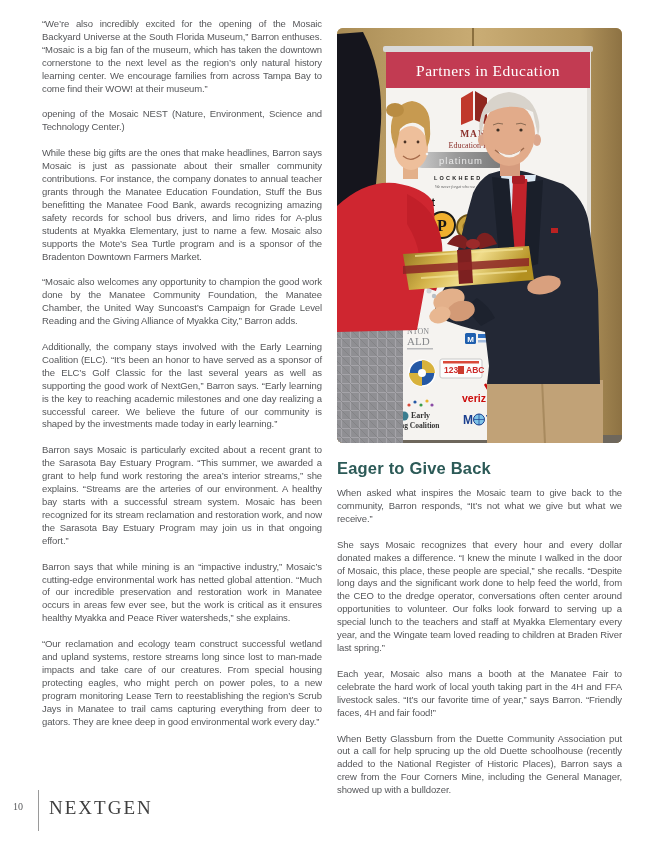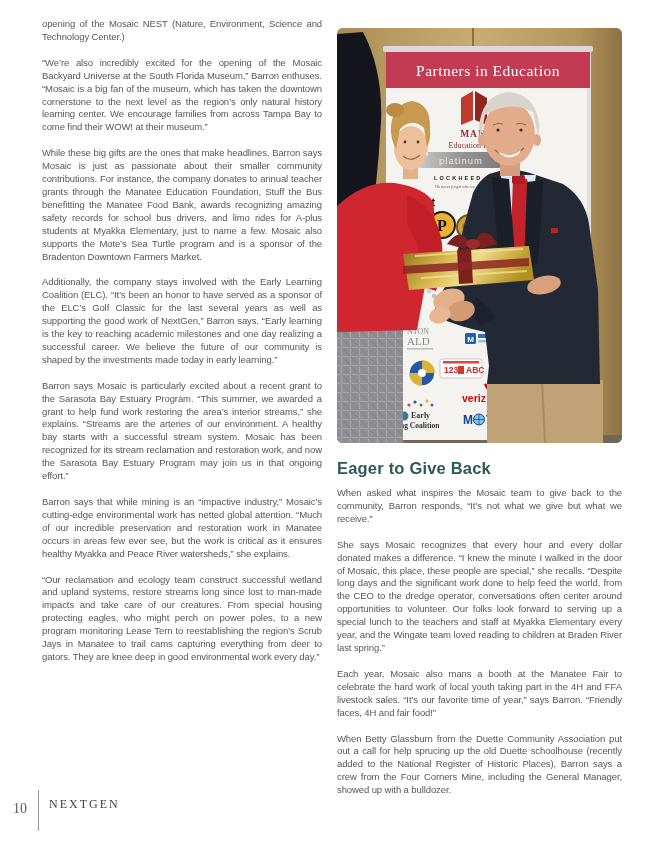--- a/index.html
+++ b/index.html
@@ -33,41 +33,42 @@
   .photo-wrap{
     width:285px;height:415px;
     margin-top:10px;
     overflow:hidden;
     background:#bfa26a;
     border-radius:6px;
   }
   .footer-pagenum{
     position:absolute;left:13px;top:801px;
     font-family:"Liberation Serif", serif;
-    font-size:14px;color:#58595b;
+    font-size:10px;color:#58595b;
   }
   .footer-divider{
     position:absolute;left:38px;top:790px;
     width:1px;height:41px;background:#9a9a9a;
   }
   .footer-brand{
     position:absolute;left:49px;top:797px;
     font-family:"Liberation Serif", serif;
-    font-size:12px;letter-spacing:2px;color:#3f3f3f;text-align:center;
+    font-size:19px;letter-spacing:2px;color:#3f3f3f;text-align:center;
   }
 </style>
 </head>
 <body>
 
 <div class="page">
 
   <div class="col-left">
+    <p class="body-para">“We’re also incredibly excited for the opening of the Mosaic Backyard Universe at the South Florida Museum,” Barron enthuses. “Mosaic is a big fan of the museum, which has taken the downtown cornerstone to the next level as the region’s only natural history learning center. We encourage families from across Tampa Bay to come find their WOW! at their museum.”</p>
     <p class="body-para">opening of the Mosaic NEST (Nature, Environment, Science and Technology Center.)</p>
-    <p class="body-para">“We’re also incredibly excited for the opening of the Mosaic Backyard Universe at the South Florida Museum,” Barron enthuses. “Mosaic is a big fan of the museum, which has taken the downtown cornerstone to the next level as the region’s only natural history learning center. We encourage families from across Tampa Bay to come find their WOW! at their museum.”</p>
     <p class="body-para">While these big gifts are the ones that make headlines, Barron says Mosaic is just as passionate about their smaller community contributions. For instance, the company donates to annual teacher grants through the Manatee Education Foundation, Stuff the Bus benefitting the Manatee Food Bank, awards recognizing amazing safety records for school bus drivers, and limo rides for A-plus students at Myakka Elementary, just to name a few. Mosaic also supports the Mote’s Sea Turtle program and is a sponsor of the Bradenton Downtown Farmers Market.</p>
+    <p class="body-para">“Mosaic also welcomes any opportunity to champion the good work done by the Manatee Community Foundation, the Manatee Chamber, the United Way Suncoast’s Campaign for Grade Level Reading and the Giving Alliance of Myakka City,” Barron adds.</p>
     <p class="body-para">Additionally, the company stays involved with the Early Learning Coalition (ELC). “It’s been an honor to have served as a sponsor of the ELC’s Golf Classic for the last several years as well as supporting the good work of NextGen,” Barron says. “Early learning is the key to reaching academic milestones and one day realizing a successful career. We believe the future of our community is shaped by the investments made today in early learning.”</p>
     <p class="body-para">Barron says Mosaic is particularly excited about a recent grant to the Sarasota Bay Estuary Program. “This summer, we awarded a grant to help fund work restoring the area’s interior streams,” she explains. “Streams are the arteries of our environment. A healthy bay starts with a successful stream system. Mosaic has been recognized for its stream reclamation and restoration work, and now the Sarasota Bay Estuary Program may join us in that ongoing effort.”</p>
     <p class="body-para">Barron says that while mining is an “impactive industry,” Mosaic’s cutting-edge environmental work has netted global attention. “Much of our incredible preservation and restoration work in Manatee occurs in areas few ever see, but the work is critical as it ensures healthy Myakka and Peace River watersheds,” she explains.</p>
     <p class="body-para">“Our reclamation and ecology team construct successful wetland and upland systems, restore streams long since lost to man-made impacts and take care of our creatures. From special housing protecting eagles, who might perch on power poles, to a new program monitoring Lease Tern to reestablishing the region’s Scrub Jays in Manatee to trail cams capturing everything from deer to gators. They are knee deep in good environmental work every day.”</p>
   </div>
 
   <div class="col-right">
 
     <div class="photo-wrap">
       <svg width="285" height="415" viewBox="0 0 285 415" xmlns="http://www.w3.org/2000/svg">

